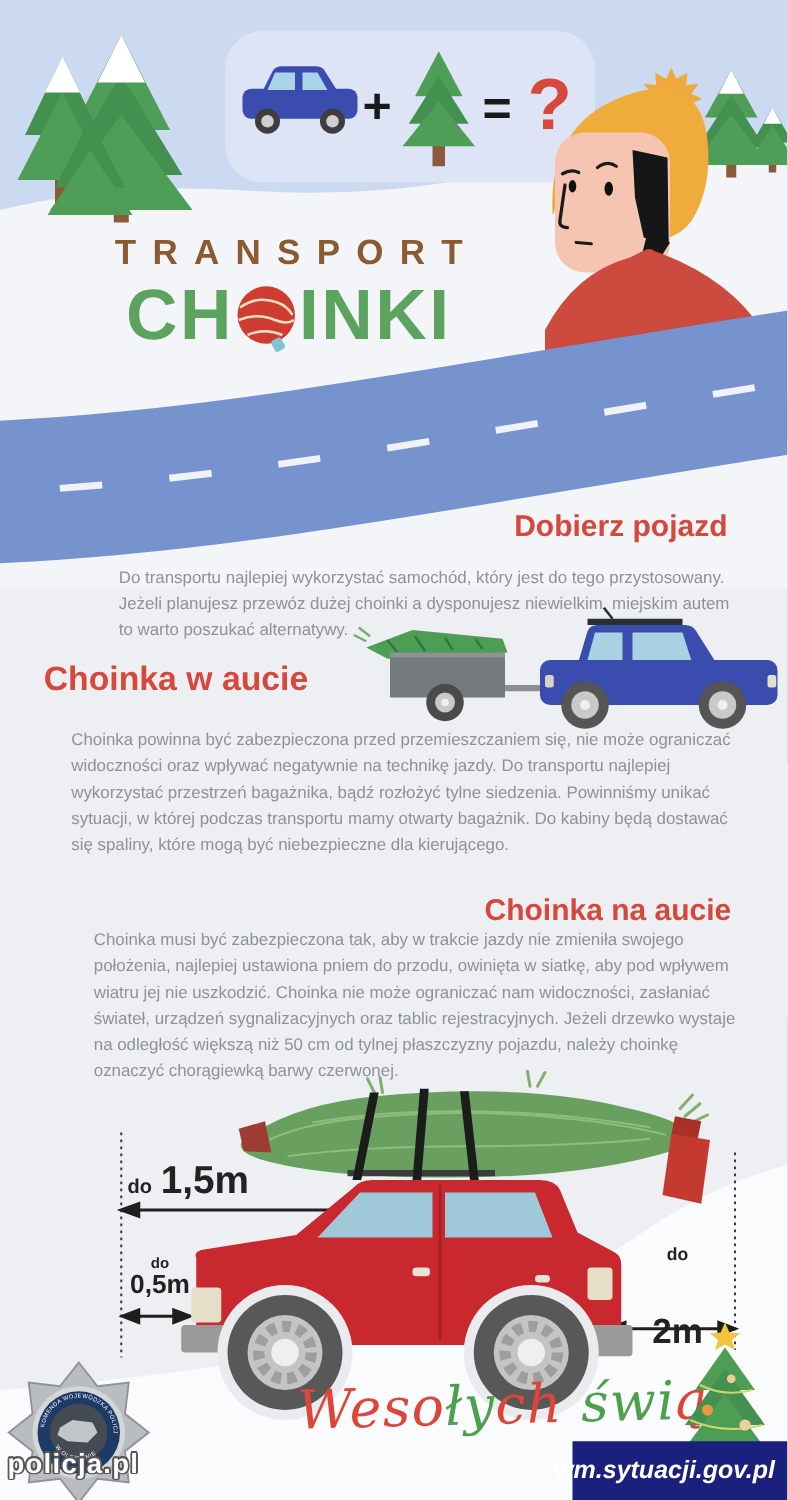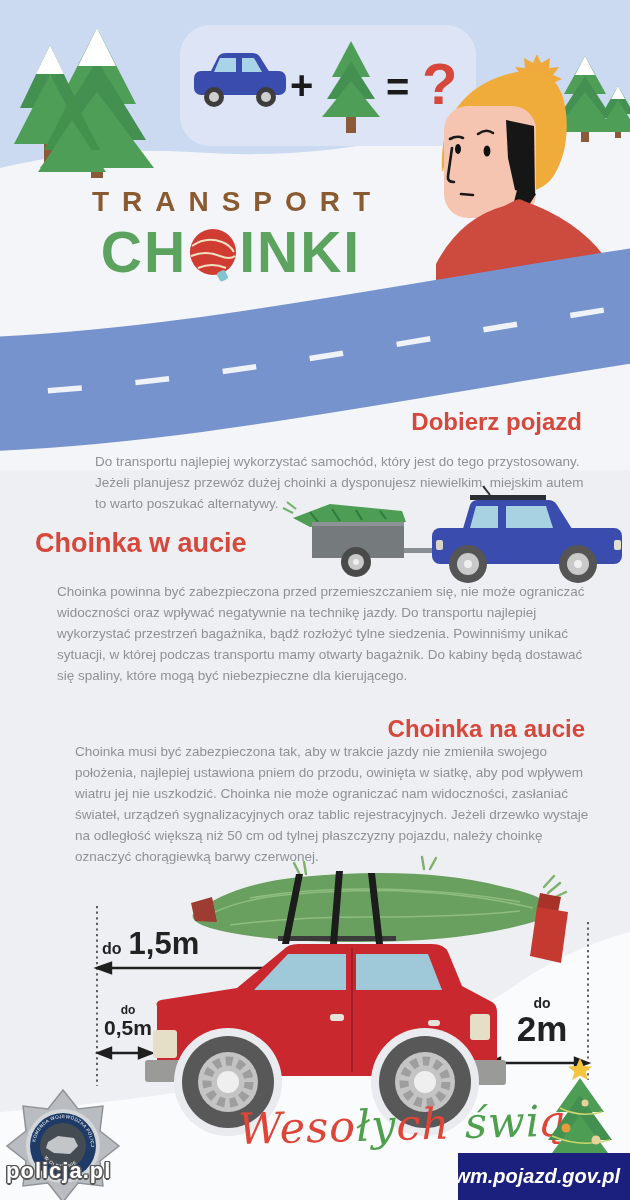--- a/index.html
+++ b/index.html
@@ -40,21 +40,21 @@
   .meas{color:#222;font-weight:bold;}
   .m-front{left:102px;top:926px;display:flex;align-items:baseline;gap:7px;}
   .m-front .pre{font-size:16px;}
   .m-front .val{font-size:31px;}
   .m-stack{text-align:center;line-height:1.05;}
   .m-front-low{left:98px;top:1004px;width:60px;}
   .m-front-low .pre{font-size:12px;display:block;}
   .m-front-low .val{font-size:21px;display:block;}
   .m-rear{left:506px;top:996px;width:72px;}
   .m-rear .pre{font-size:14px;display:block;}
-  .m-rear .val{font-size:35px;display:block;}
+  .m-rear .val{font-size:28px;display:block;margin-top:39px;}
 
   
   .greeting{
     left:238px;top:1100px;width:310px;
     font-family:"DejaVu Serif",serif;font-style:italic;
     font-size:43px;letter-spacing:1px;white-space:nowrap;transform:rotate(-1.5deg);
   }
   .policja-label{
     left:6px;top:1158px;font-size:22px;font-weight:bold;color:#fff;
     letter-spacing:1px;
@@ -344,16 +344,16 @@
       <path d="M545,1162 q35,12 72,4"></path>
     </g>
     <circle cx="566" cy="1128" r="4.5" fill="#e89a3c"></circle>
     <circle cx="596" cy="1140" r="4.5" fill="#e8d29a"></circle>
     <circle cx="558" cy="1162" r="4.5" fill="#3a76c9"></circle>
     <circle cx="618" cy="1158" r="4" fill="#cc4437"></circle>
     <circle cx="585" cy="1103" r="3.5" fill="#e8d29a"></circle>
   </svg>
 
   <div class="abs site-box">
-    <span>wm.pojazd.gov.pl</span>
+    <span>wm.sytuacji.gov.pl</span>
   </div>
 
 </div>
 
 </body></html>

